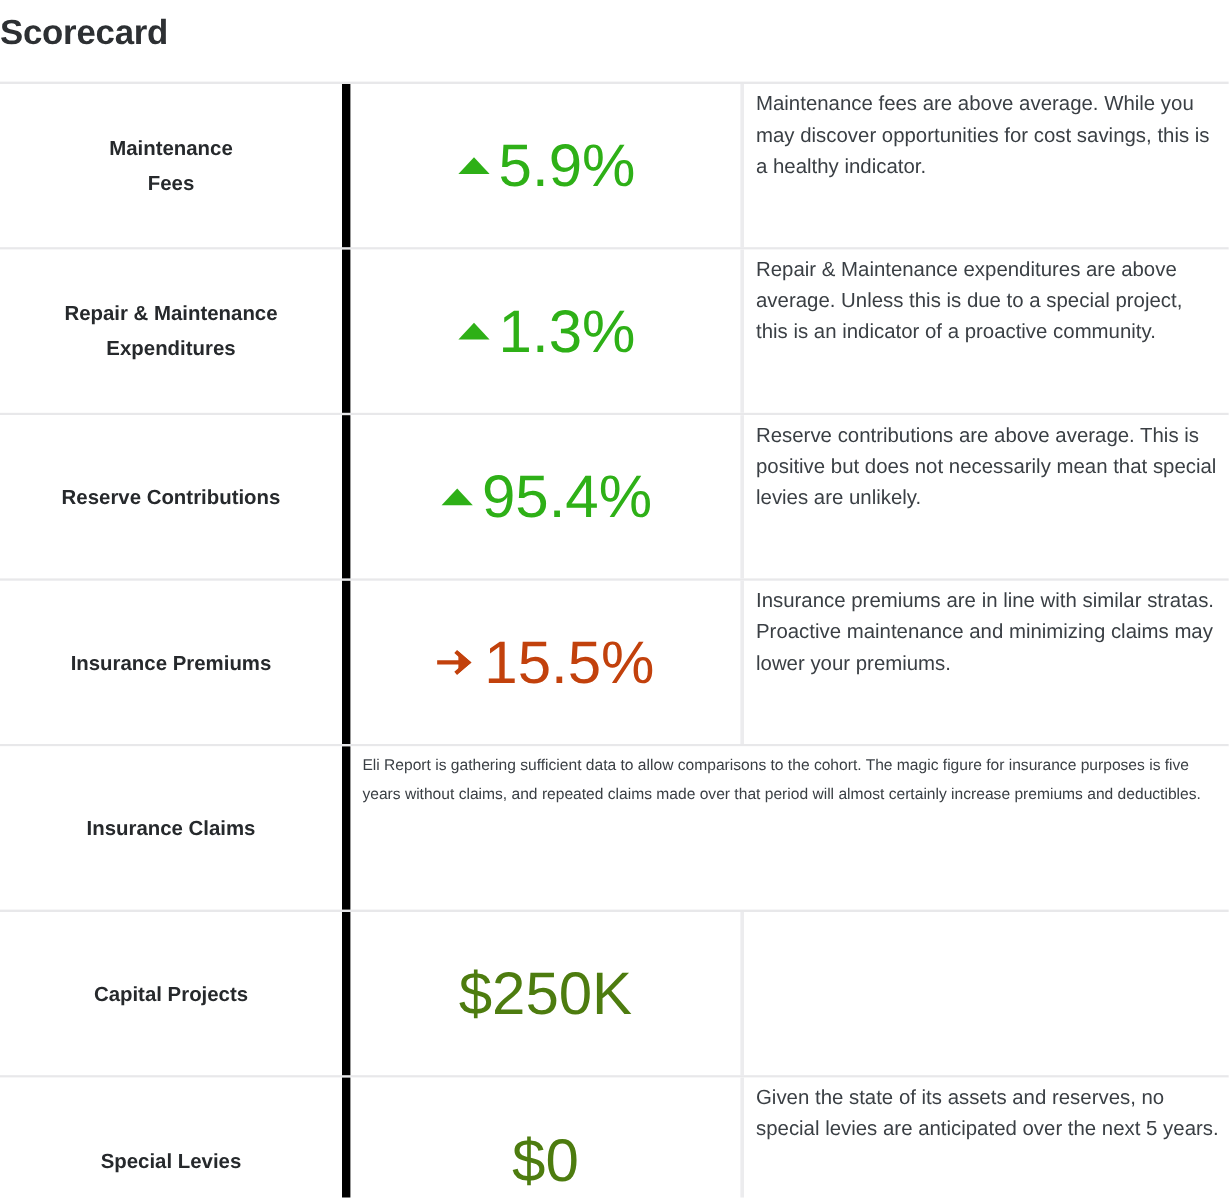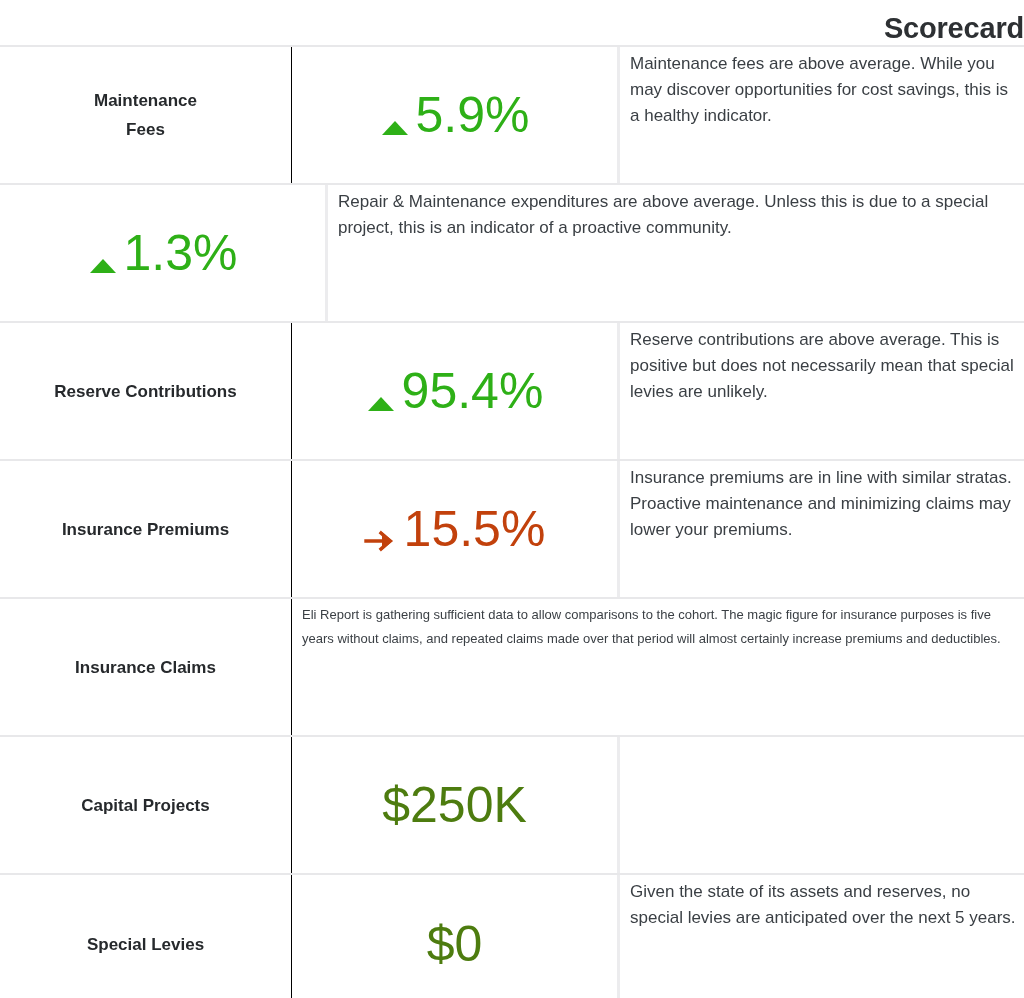--- a/index.html
+++ b/index.html
@@ -18,23 +18,23 @@
 
   .scorecard {
     width: 1024px;
     height: 998px;
     display: flex;
     flex-direction: column;
     background: #ffffff;
   }
 
   .scorecard-title {
-    height: 45px;
+    height: 68px;
     line-height: 57px;
-    text-align: right;
+    text-align: left;
     font-size: 29px;
     font-weight: bold;
     color: #2d3033;
     letter-spacing: -0.2px;
     padding-bottom: 16px;
   }
 
   .table {
     flex: 1 1 auto;
     display: flex;
@@ -56,21 +56,21 @@
   .cell {
     display: flex;
     align-items: center;
     justify-content: center;
     height: 100%;
   }
 
   .cell-label {
     width: 292px;
     flex: 0 0 292px;
-    border-right: 1px solid #000000;
+    border-right: 7px solid #000000;
     text-align: center;
     font-size: 17px;
     font-weight: bold;
     color: #26292c;
     line-height: 29px;
     padding: 0 14px;
   }
 
   .cell-metric {
     width: 328px;
@@ -82,21 +82,21 @@
 
   .cell-note {
     flex: 1 1 auto;
     align-items: flex-start;
     padding: 4px 8px 10px 10px;
     text-align: left;
   }
 
   .metric-value {
     display: inline-flex;
-    align-items: flex-end;
+    align-items: center;
     justify-content: center;
     font-size: 50px;
     line-height: 1;
     font-weight: normal;
     white-space: nowrap;
   }
   .metric-value.up    { color: #2eb017; }
   .metric-value.flat  { color: #c2410c; }
   .metric-value.money { color: #4d7c0f; }
 
@@ -149,20 +149,23 @@
               </svg>
             </span>
             <span class="metric-number">5.9%</span>
           </div>
         </div>
         <div class="cell cell-note">
           <p class="note-text">Maintenance fees are above average. While you may discover opportunities for cost savings, this is a healthy indicator.</p>
         </div>
       </div>
       <div class="row">
+        <div class="cell cell-label">
+          <div><span>Repair &amp; Maintenance</span><br><span>Expenditures</span></div>
+        </div>
         <div class="cell cell-metric">
           <div class="metric-value up">
             <span class="metric-arrow">
               <svg width="30" height="24" viewBox="0 0 30 24" aria-hidden="true">
                 <polygon points="15,5 28,19 2,19" fill="currentColor"></polygon>
               </svg>
             </span>
             <span class="metric-number">1.3%</span>
           </div>
         </div>

